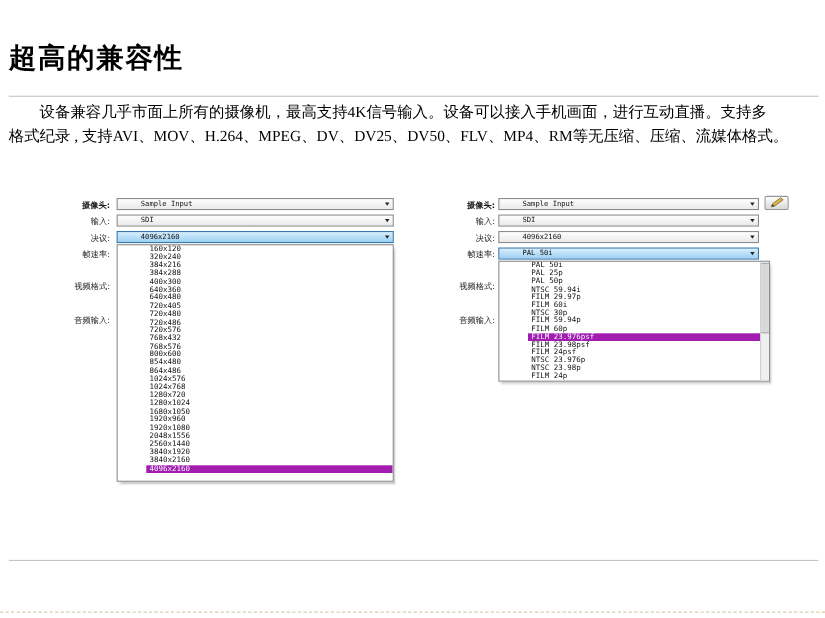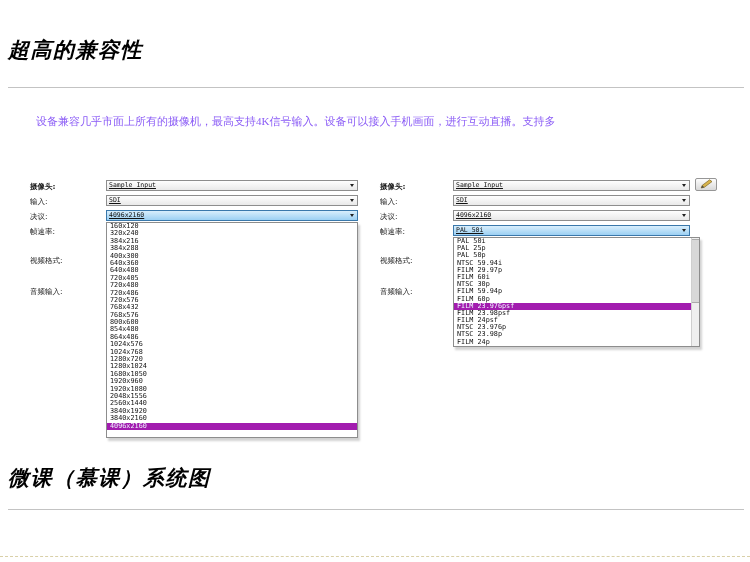--- a/index.html
+++ b/index.html
@@ -1,45 +1,45 @@
 <!DOCTYPE html>
 <html><head>
 <meta charset="utf-8">
 <style>
   html,body{margin:0;padding:0;background:#fff;}
   .page{position:relative;width:750px;height:562px;background:#fff;overflow:hidden;
         font-family:"DejaVu Sans","Liberation Sans",sans-serif;}
-  .sec-title{position:absolute;left:8px;font-size:21px;font-weight:bold;color:#000;
-             letter-spacing:1.5px;white-space:nowrap;font-style:italic;}
+  .sec-title{position:absolute;left:8px;font-size:25px;font-weight:bold;color:#000;
+             letter-spacing:1.5px;white-space:nowrap;}
   .rule{position:absolute;left:8px;width:736px;border-top:1px solid #c3c3c3;height:0;}
-  .intro{position:absolute;left:8px;top:110px;width:738px;font-size:11px;line-height:22px;
-         color:#8b5cf6;font-family:"Liberation Serif","DejaVu Serif",serif;}
+  .intro{position:absolute;left:8px;top:92px;width:738px;font-size:14px;line-height:22px;
+         color:#000000;font-family:"Liberation Serif","DejaVu Serif",serif;}
   .intro .ln:first-child{text-indent:28px;}
   .intro .ln{white-space:nowrap;}
 
-  .lbl{position:absolute;width:70px;font-size:7.5px;line-height:9px;
+  .lbl{position:absolute;width:70px;text-align:right;font-size:7.5px;line-height:9px;
        color:#1a1a1a;white-space:nowrap;}
   .lbl.b{font-weight:bold;}
 
   .dd{position:absolute;height:11px;box-sizing:border-box;border:1px solid #8d8d8d;
       background:linear-gradient(#fefefe,#e9e9e9);
       font-family:"DejaVu Sans Mono","Liberation Mono",monospace;
-      font-size:6.5px;line-height:9px;color:#111;padding:0 12px 0 2px;
-      white-space:nowrap;overflow:hidden;text-decoration:underline;}
+      font-size:6.5px;line-height:9px;color:#111;padding:0 12px 0 21px;
+      white-space:nowrap;overflow:hidden;}
   .dd.hl{border-color:#3a78ab;background:linear-gradient(#d8eefc,#9cd0f3);}
   .arr{position:absolute;right:3px;top:3px;width:0;height:0;
        border-left:2.5px solid transparent;border-right:2.5px solid transparent;
        border-top:3.5px solid #222;}
 
   .list{position:absolute;box-sizing:border-box;border:1px solid #8d8d8d;background:#fff;
         font-family:"DejaVu Sans Mono","Liberation Mono",monospace;font-size:6.8px;
         color:#111;overflow:hidden;box-shadow:2px 3px 2px rgba(0,0,0,.18);}
   #left-list{left:106px;top:222px;width:252px;height:216px;}
   #right-list{left:453px;top:237px;width:247px;height:110px;}
-  .it{height:7.4px;line-height:7.2px;padding-left:3px;white-space:nowrap;}
+  .it{height:7.4px;line-height:7.2px;padding-left:3px;white-space:nowrap;margin-left:26px;}
   #right-list .it{height:7.2px;line-height:7px;}
   .it.sel{background:#a21caf;color:#f0f7ff;}
   #right-list .items{width:calc(100% - 7px);}
   .scrollbar{position:absolute;top:0;right:0;bottom:0;width:7px;background:#efefef;
              border-left:1px solid #cfcfcf;}
   .scroll-thumb{position:absolute;top:1px;left:0;right:0;height:62px;background:#d8d8d8;
                 border-top:1px solid #ababab;border-bottom:1px solid #ababab;}
 
   .edit-btn{position:absolute;left:695px;top:178px;width:22px;height:13px;box-sizing:border-box;
             border:1px solid #969696;border-radius:2px;
@@ -52,20 +52,21 @@
 <body>
 
 <div class="page">
 
   <div class="sec-title" style="top:36px;">超高的兼容性</div>
   <div class="rule" style="top:87px;"></div>
 
   <div class="intro">
     <div>
         <div class="ln">设备兼容几乎市面上所有的摄像机，最高支持4K信号输入。设备可以接入手机画面，进行互动直播。支持多</div>
+        <div class="ln">格式纪录 , 支持AVI、MOV、H.264、MPEG、DV、DV25、DV50、FLV、MP4、RM等无压缩、压缩、流媒体格式。</div>
       </div>
   </div>
 
   <div>
     <div class="lbl b" style="left:30px;top:182px;">摄像头:</div>
     <div class="lbl" style="left:30px;top:197px;">输入:</div>
     <div class="lbl" style="left:30px;top:212px;">决议:</div>
     <div class="lbl" style="left:30px;top:227px;">帧速率:</div>
     <div class="lbl" style="left:30px;top:256px;">视频格式:</div>
     <div class="lbl" style="left:30px;top:287px;">音频输入:</div>
@@ -167,17 +168,16 @@
           <div class="it">NTSC 23.976p</div>
           <div class="it">NTSC 23.98p</div>
           <div class="it">FILM 24p</div>
         </div>
       <div class="scrollbar">
         <div class="scroll-thumb"></div>
       </div>
     </div>
   </div>
 
-  <div class="sec-title" style="top:464px;">微课（慕课）系统图</div>
   <div class="rule" style="top:509px;"></div>
 
   <div class="dashed-bottom"></div>
 </div>
 
 </body></html>

